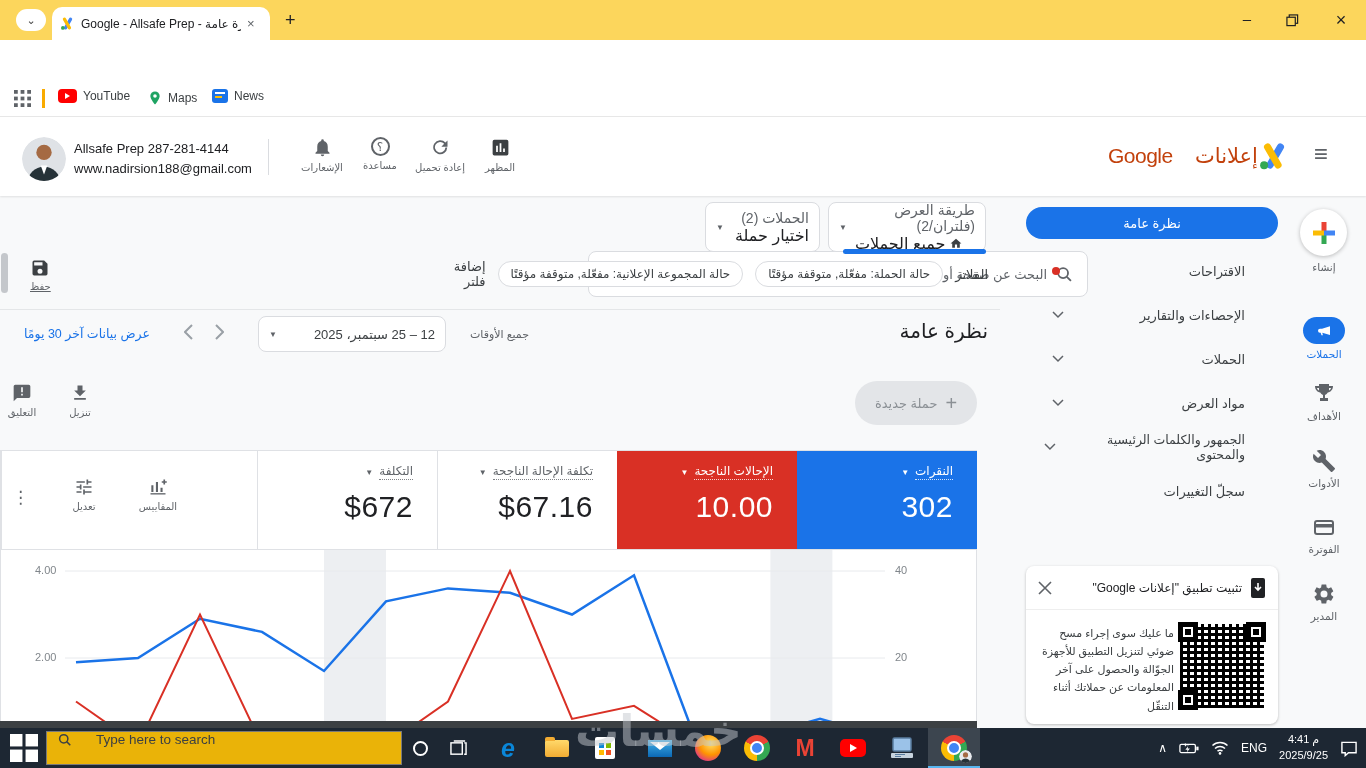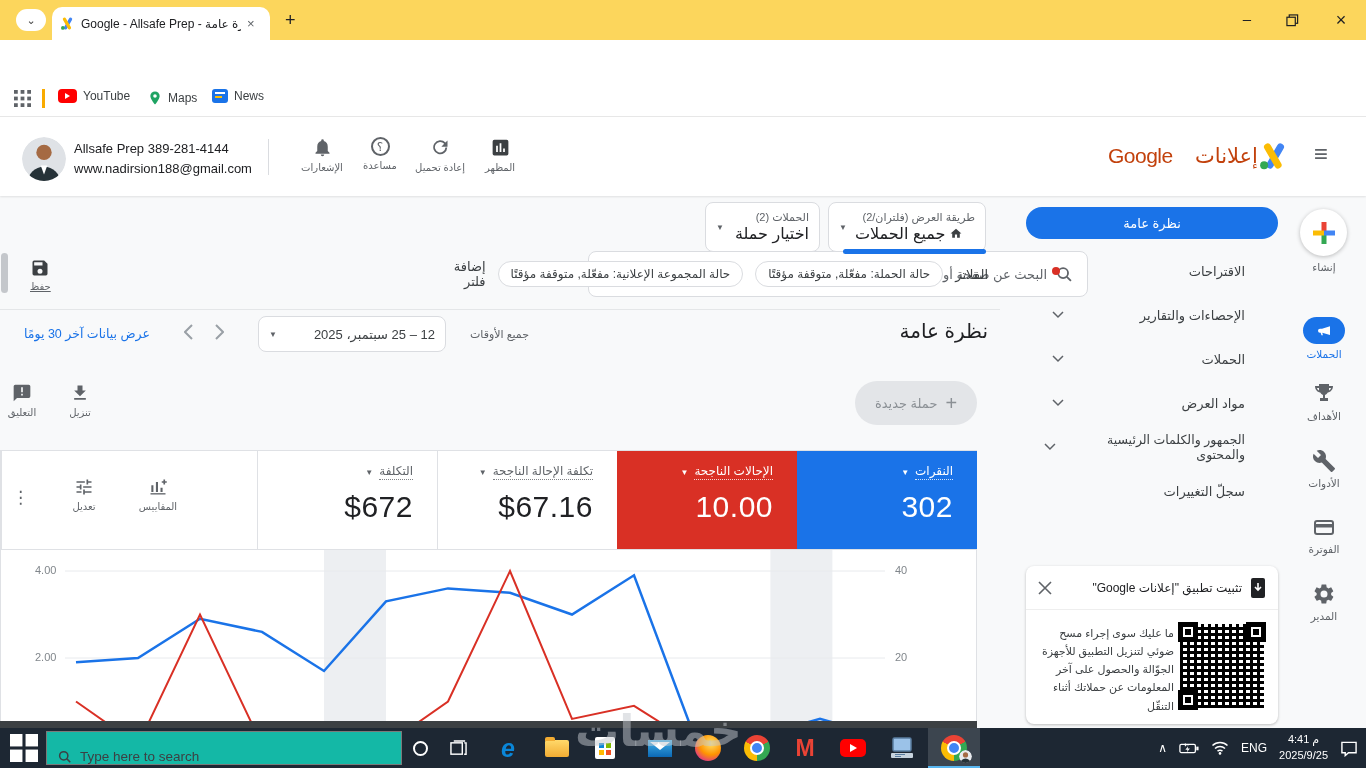--- a/index.html
+++ b/index.html
@@ -31,21 +31,21 @@
   .raillbl{font-size:10.5px;color:#5f6368;width:70px;text-align:center;}
   .createbtn{left:1300px;top:209px;width:47px;height:47px;border-radius:50%;background:#fff;box-shadow:0 1px 4px rgba(0,0,0,.25);display:flex;align-items:center;justify-content:center;}
   .railpill{left:1303px;top:317px;width:42px;height:27px;border-radius:14px;background:#1a73e8;display:flex;align-items:center;justify-content:center;}
   
   .navpill{left:1026px;top:207px;width:252px;height:32px;border-radius:16px;background:#1a73e8;color:#fff;font-size:13px;display:flex;align-items:center;justify-content:center;}
   .navitem{left:1026px;width:252px;height:30px;display:flex;align-items:center;justify-content:space-between;padding:0 33px 0 26px;font-size:13px;color:#3c4043;}
   .navitem .lbl{margin-left:auto;}
   .reddot{width:8px;height:8px;border-radius:50%;background:#d93025;}
   
   .scopebox{top:202px;height:50px;background:#fff;border:1px solid #dadce0;border-radius:8px;display:flex;align-items:center;padding:0 10px;gap:8px;}
-  .scopebox .l1{font-size:11px;color:#5f6368;}
+  .scopebox .l1{font-size:14px;color:#5f6368;}
   .scopebox .l2{font-size:16px;color:#202124;display:flex;align-items:center;gap:4px;justify-content:flex-end;}
   .caret{font-size:8px;color:#5f6368;}
   .chip{height:26px;border:1px solid #dadce0;border-radius:13px;display:flex;align-items:center;padding:0 12px;font-size:12px;color:#3c4043;background:#fff;white-space:nowrap;}
   .saveicon{display:flex;flex-direction:column;align-items:center;gap:3px;}
   
   .pagetitle{font-size:20px;color:#202124;text-align:right;}
   .datebox{left:258px;top:316px;width:188px;height:36px;border:1px solid #dadce0;border-radius:8px;background:#fff;display:flex;align-items:center;padding:0 10px;gap:8px;font-size:13px;color:#3c4043;}
   .bluelink{color:#1a73e8;font-size:12.5px;}
   .newcamp{left:855px;top:381px;width:122px;height:44px;border-radius:22px;background:#e3e5e8;display:flex;align-items:center;justify-content:center;gap:8px;color:#8b9095;font-size:13px;}
   .smallact{display:flex;flex-direction:column;align-items:center;gap:4px;width:44px;}
@@ -68,21 +68,21 @@
   
   .promo{left:1026px;top:566px;width:252px;height:158px;background:#fff;border-radius:8px;box-shadow:0 1px 3px rgba(0,0,0,.25);}
   .promo-h{height:44px;border-bottom:1px solid #eee;display:flex;align-items:center;padding:0 12px;gap:8px;}
   .promo-title{font-size:12px;color:#202124;flex:1;text-align:right;}
   .qr{position:absolute;right:12px;top:56px;width:88px;height:88px;background-color:#fff;border:2px solid #fff;background-image:repeating-linear-gradient(90deg,#000 0 3px,transparent 3px 7px),repeating-linear-gradient(0deg,#000 0 3px,transparent 3px 6px);}
   .qr .f{position:absolute;width:20px;height:20px;border:5px solid #000;background:#fff;}
   .qr .f::after{content:"";position:absolute;inset:2px;background:#000;}
   .promo-body{position:absolute;left:12px;top:58px;width:136px;font-size:11px;color:#3c4043;text-align:right;line-height:1.65;}
   
   .taskbar{left:0;top:728px;width:1366px;height:40px;background:#1d2733;display:flex;align-items:center;}
-  .tsearch{position:absolute;left:46px;top:3px;width:356px;height:34px;background:#14b8a6;border:1px solid #7a7a7a;display:flex;align-items:flex-end;padding:0 10px;gap:8px;}
+  .tsearch{position:absolute;left:46px;top:3px;width:356px;height:34px;background:#eab308;border:1px solid #7a7a7a;display:flex;align-items:flex-start;padding:0 10px;gap:24px;}
   .tsearch .ph{font-size:13.5px;color:#3c4043;}
   .ticon{position:absolute;top:6px;width:28px;height:28px;display:flex;align-items:center;justify-content:center;}
   .tray{position:absolute;right:8px;top:0;height:40px;display:flex;align-items:center;gap:12px;color:#fff;}
   .clock{font-size:11px;color:#fff;text-align:center;line-height:1.45;}
   .watermark{left:575px;top:705px;font-size:44px;font-weight:bold;color:rgba(195,200,206,.5);z-index:60;pointer-events:none;}
   .chromeball{width:26px;height:26px;border-radius:50%;background:conic-gradient(from -60deg,#ea4335 0 120deg,#34a853 0 240deg,#fbbc04 0 360deg);position:relative;}
   .chromeball::after{content:"";position:absolute;inset:6px;border-radius:50%;background:#4285f4;border:2.5px solid #fff;}
 </style>
 </head>
 <body>
@@ -185,21 +185,21 @@
         <clipPath id="cp2">
           <circle cx="20" cy="20" r="20"></circle>
         </clipPath>
         <g clip-path="url(#cp2)">
           <circle cx="20" cy="20" r="20" fill="#dfe2e6"></circle>
           <circle cx="20" cy="14" r="7" fill="#a56a43"></circle>
           <path d="M5 42a15 15 0 0 1 30 0z" fill="#263238"></path>
           <path d="M17 26h6l-3 8z" fill="#fff"></path>
         </g>
       </svg>
-    <div class="abs acct-name" style="left:74px;top:24px;">Allsafe Prep 389-281-4144</div>
+    <div class="abs acct-name" style="left:74px;top:24px;">Allsafe Prep 287-281-4144</div>
     <div class="abs acct-name" style="left:74px;top:44px;">www.nadirsion188@gmail.com</div>
     <div class="abs" style="left:268px;top:22px;width:1px;height:36px;background:#dadce0;"></div>
 
     <div class="abs hicon" style="left:291px;top:20px;">
       <svg width="21" height="21" viewBox="0 0 24 24">
           <path fill="#5f6368" d="M12 22a2 2 0 0 0 2-2h-4a2 2 0 0 0 2 2zm6-6v-5c0-3.1-1.6-5.6-4.5-6.3V4a1.5 1.5 0 0 0-3 0v.7C7.6 5.4 6 7.9 6 11v5l-2 2v1h16v-1l-2-2z"></path>
         </svg>
       <span class="lab ar">الإشعارات</span>
     </div>
     <div class="abs hicon" style="left:349px;top:20px;">

